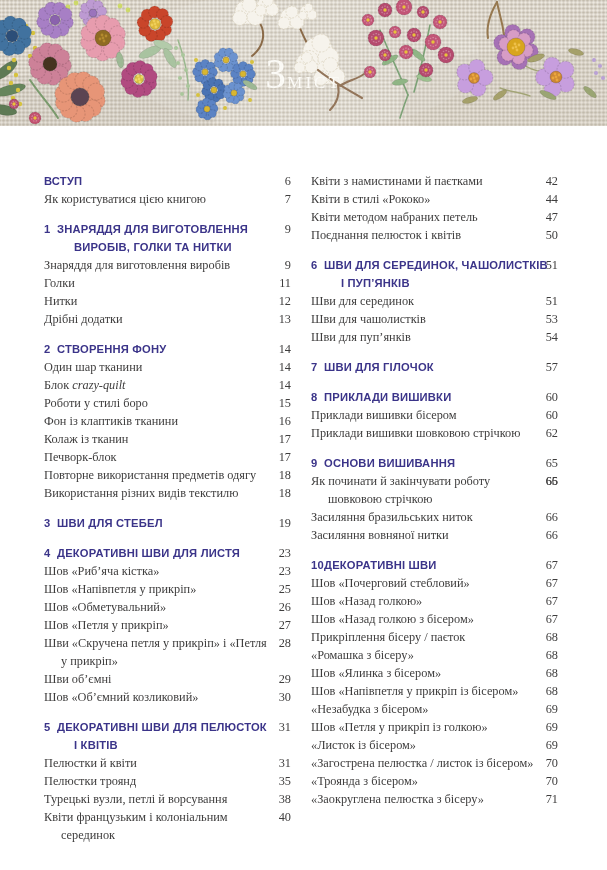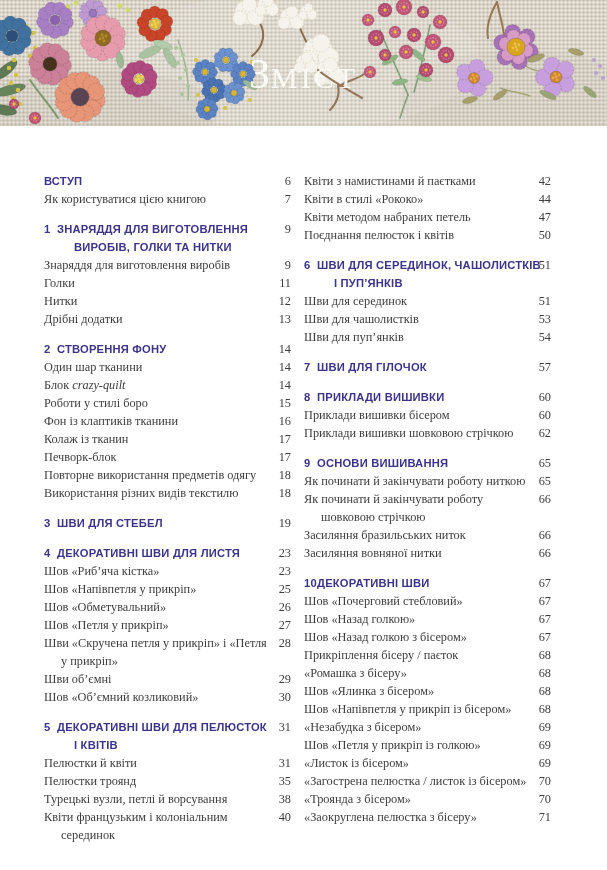--- a/index.html
+++ b/index.html
@@ -11,28 +11,28 @@
   .header { position:absolute; top:0; left:0; width:607px; height:126px; }
   .header svg { display:block; }
   .title-wrap {
     position:absolute; top:52px; left:0; width:100%;
     text-align:center; pointer-events:none;
   }
   .title-text {
     display:inline-block;
     font-family:"Liberation Serif", serif;
     text-transform:uppercase;
-    font-size:30px; line-height:44px; letter-spacing:3px;
+    font-size:17px; line-height:44px; letter-spacing:3px;
     color:#fbfaf6;
   }
   .title-text::first-letter { font-size:42px; letter-spacing:1px; }
   
   .toc {
     position:absolute; top:172px; left:44px; right:41px;
-    display:flex; gap:13px;
+    display:flex; gap:20px;
   }
   .col { width:247px; }
   .entry {
     position:relative; padding-right:27px;
     font-size:12.3px; line-height:18px; color:#3e3d3d;
   }
   .entry .lbl { display:block; white-space:nowrap; }
   .entry .pg {
     position:absolute; right:0; top:0; width:27px; text-align:right;
     font-family:"Liberation Serif", serif; font-weight:normal;
@@ -590,21 +590,20 @@
         </div>
         <div class="entry">
           <span class="lbl"><span class="txt">Приклади вишивки шовковою стрічкою</span></span>
           <span class="pg">62</span>
         </div>
         <div class="entry heading">
           <span class="lbl"><span class="num">9</span><span class="txt">ОСНОВИ ВИШИВАННЯ</span></span>
           <span class="pg">65</span>
         </div>
         <div class="entry">
-          <span class="lbl"><span class="txt">Як починати й закінчувати роботу ниткою</span></span>
           <span class="pg">65</span>
         </div>
         <div class="entry">
           <span class="lbl"><span class="txt">Як починати й закінчувати роботу</span><span class="cont">шовковою стрічкою</span></span>
           <span class="pg">66</span>
         </div>
         <div class="entry">
           <span class="lbl"><span class="txt">Засиляння бразильських ниток</span></span>
           <span class="pg">66</span>
         </div>

